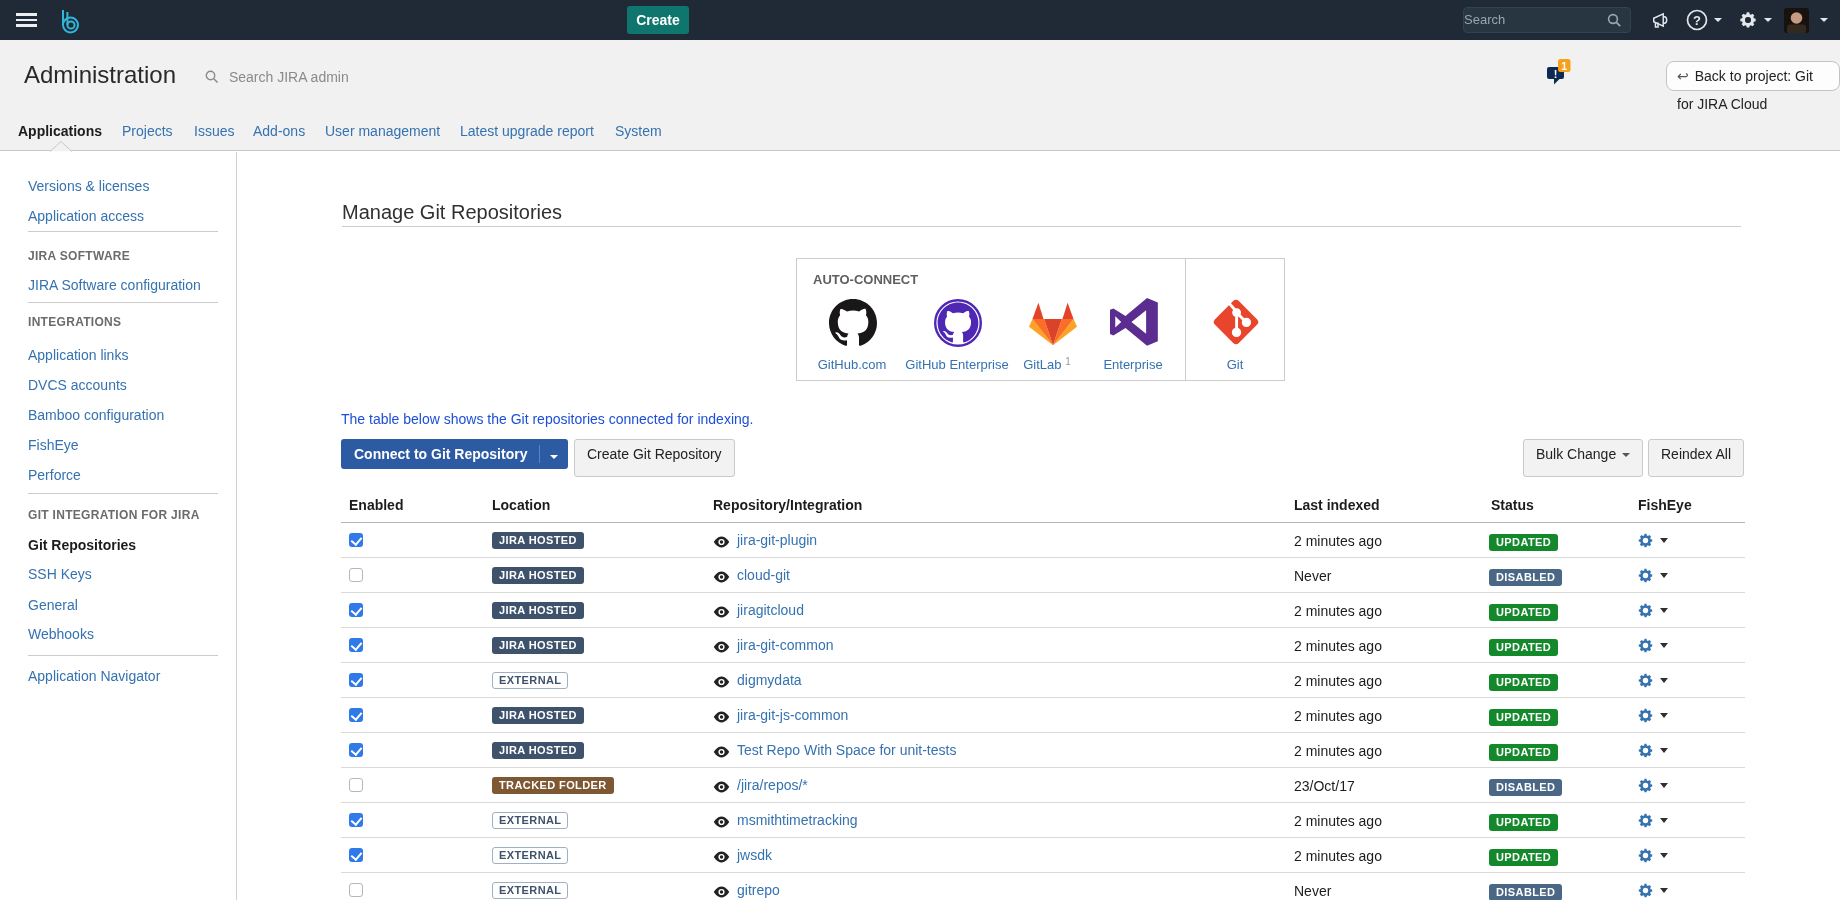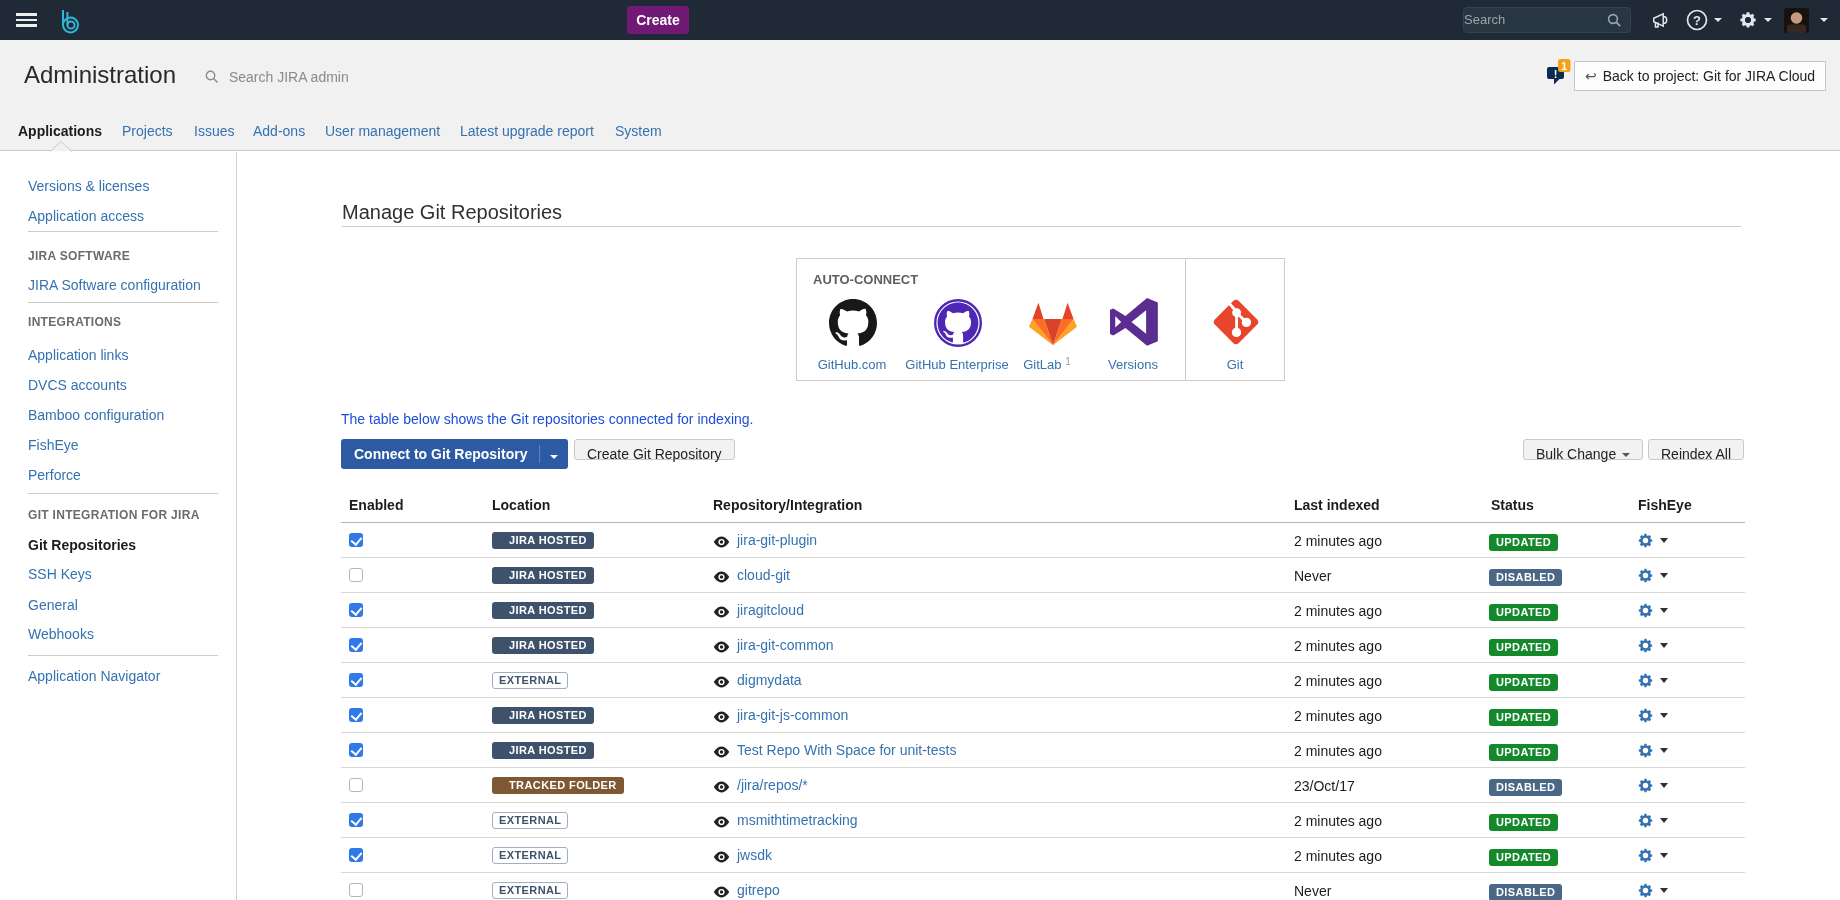--- a/index.html
+++ b/index.html
@@ -11,40 +11,40 @@
 .topnav { position:absolute; left:0; top:0; width:1840px; height:40px;
   background:#1f2a36; color:#dce0e6; }
 .topnav .burger { position:absolute; left:16px; top:13px; width:21px; height:14px; }
 .topnav .burger div { height:2.6px; background:#eceef0; margin-bottom:3.1px; }
 .navlogo { position:absolute; left:59px; top:9px; }
 .navmenu { position:absolute; left:104px; top:0; height:40px; line-height:40px; font-size:15px; }
 .navmenu span.item { margin-right:0; color:#f0f2f4; }
 .navmenu .caret { display:inline-block; width:0; height:0; border-left:4px solid transparent;
   border-right:4px solid transparent; border-top:4px solid #eceef0; margin:0 14px 2px 5px; vertical-align:middle; }
 .createbtn { position:absolute; left:627px; top:6px; width:62px; height:28px;
-  background:#701a75; color:#fff; font-weight:bold; font-size:14px; text-align:center;
+  background:#0f766e; color:#fff; font-weight:bold; font-size:14px; text-align:center;
   line-height:28px; border-radius:3px; }
 .navsearch { position:absolute; left:1463px; top:7px; width:168px; height:26px;
   background:#283642; border:1px solid #33424f; border-radius:4px; color:#9aa5ae;
   font-size:13px; line-height:24px; padding-left:0; }
 .navsearch .mag { position:absolute; right:8px; top:5px; }
 .navicon { position:absolute; top:8px; }
 .navcaret { position:absolute; top:18px; width:0; height:0; border-left:4px solid transparent;
   border-right:4px solid transparent; border-top:4px solid #e4e7ea; }
 .avatar { position:absolute; left:1784px; top:8px; width:25px; height:25px; border-radius:3px; overflow:hidden; }
 
 
 .adminhead { position:absolute; left:0; top:40px; width:1840px; height:111px;
   background:#f1f1f1; border-bottom:1px solid #c9c9c9; }
 .adminhead h1 { position:absolute; left:24px; top:21px; font-size:24px; font-weight:normal;
   color:#292929; letter-spacing:0; }
 .adminsearch { position:absolute; left:205px; top:29px; font-size:14px; color:#8a8a8a; }
 .bubbleicon { position:absolute; left:1545px; top:15px; }
-.backbtn { position:absolute; left:1574px; top:21px; height:30px; line-height:28px;
-  border:1px solid #c3c3c3; border-radius:1px; background:#fdfdfd; color:#222;
+.backbtn { position:absolute; left:1666px; top:21px; height:30px; line-height:28px;
+  border:1px solid #c3c3c3; border-radius:8px; background:#fdfdfd; color:#222;
   font-size:14px; padding:0 10px; }
 .backbtn .arr { color:#555; margin-right:6px; font-size:14px; }
 .admintabs { position:absolute; left:0px; top:83px; font-size:14px; }
 .admintabs a { color:#3572b0; margin-right:0; white-space:nowrap; }
 .admintabs .active { color:#1c1c1c; font-weight:bold; }
 
 
 .sidebar { position:absolute; left:0; top:152px; width:237px; height:748px;
   background:#fff; border-right:1px solid #d0d0d0; font-size:14px; }
 .sidebar a { display:block; position:absolute; left:28px; color:#3572b0; line-height:30px; white-space:nowrap; }
@@ -66,37 +66,37 @@
 .tabletext { position:absolute; left:103px; top:259px; font-size:14px; color:#1d4ed8; }
 
 .btnrow { position:absolute; left:103px; top:287px; height:30px; }
 .bluebtn { position:absolute; left:0; top:0; height:30px; white-space:nowrap; background:#2d5ba3; border-radius:3px;
   color:#fff; font-weight:bold; font-size:14px; line-height:30px; }
 .bluebtn .txt { padding:0 12px 0 13px; display:inline-block; }
 .bluebtn .sep { display:inline-block; width:1px; height:18px; background:#5d83bd; vertical-align:middle; margin-bottom:3px;}
 .bluebtn .dd { display:inline-block; width:28px; text-align:center; }
 .bluebtn .caret { display:inline-block; width:0; height:0; border-left:4px solid transparent;
   border-right:4px solid transparent; border-top:4px solid #fff; }
-.graybtn { position:absolute; top:0; height:21px; white-space:nowrap; background:#f2f2f2; border:1px solid #c9c9c9;
+.graybtn { position:absolute; top:0; height:38px; white-space:nowrap; background:#f2f2f2; border:1px solid #c9c9c9;
   border-radius:3px; color:#222; font-size:14px; line-height:28px; padding:0 12px; }
 .graybtn .caret { display:inline-block; width:0; height:0; border-left:4px solid transparent;
   border-right:4px solid transparent; border-top:4px solid #555; margin-left:6px; margin-bottom:2px;}
 
 
 .repotable { position:absolute; left:103px; top:340px; width:1399px; }
 .th { position:absolute; font-size:14px; font-weight:bold; color:#1c1c1c; top:5px; }
 .headline { position:absolute; left:0; top:30px; width:1404px; border-top:1px solid #b5b5b5; }
 .row { position:absolute; left:0; width:1404px; height:35px; border-bottom:1px solid #d9d9d9; }
 .cb { position:absolute; left:8px; top:10px; width:14px; height:14px; border-radius:3px; }
 .cb.on { background:#3079e8; }
 .cb.on:after { content:""; position:absolute; left:3.5px; top:1.5px; width:5px; height:8px;
   border:solid #fff; border-width:0 2px 2px 0; transform:rotate(40deg); }
 .cb.off { background:#fff; border:1px solid #b7b7b7; }
 .loz { position:absolute; left:151px; top:9px; font-size:11px; font-weight:bold; color:#fff;
-  border-radius:3px; padding:2px 7px 2px 17px; letter-spacing:0.4px; line-height:13px;}
+  border-radius:3px; padding:2px 7px 2px 7px; letter-spacing:0.4px; line-height:13px;}
 .loz.hosted { background:#3e526b; }
 .loz.tracked { background:#7d5833; }
 .loz.ext { background:#fff; border:1px solid #9fb0c4; color:#3e526b; padding:1px 6px; }
 .repo { position:absolute; left:372px; top:9px; font-size:14px; }
 .repo .eye { margin-right:7px; vertical-align:-3px; }
 .repo a { color:#3572b0; }
 .lastidx { position:absolute; left:953px; top:10px; font-size:14px; color:#1c1c1c; }
 .status { position:absolute; left:1148px; top:9px; }
 .sloz { font-size:11px; font-weight:bold; color:#fff; border-radius:3px; padding:2px 7px; letter-spacing:0.4px; line-height:13px; display:inline-block;}
 .sloz.upd { background:#14892c; }
@@ -236,21 +236,21 @@
       <polygon fill="#fc6d26" points="33.4,12.7 24.6,12.7 18,32.4"></polygon>
       <polygon fill="#e24329" points="2.6,12.7 7.05,0.6 10.9,12.7"></polygon>
       <polygon fill="#e24329" points="33.4,12.7 28.95,0.6 25.1,12.7"></polygon>
       <polygon fill="#d8432a" points="11.4,12.7 24.6,12.7 18,32.4"></polygon>
     </svg>
     <div class="iclabel" style="left:205px;width:90px">GitLab <span style="font-size:10px;color:#999;position:relative;top:-4px">1</span></div>
 
     <svg class="ic" style="left:313px;top:39px" width="48" height="48" viewBox="2.93 0.72 18.8 22.6" preserveAspectRatio="none">
       <path fill="#5c2d91" fill-rule="evenodd" d="M17.43.757L9.004 9.184 4.252 5.627l-1.323.661v11.424l1.323.661 4.752-3.557 8.427 8.427 4.232-2.116V2.873zM17.077 6.436v11.128L11.34 12zm-12.09 2.91L7.322 12l-2.335 2.654z"></path>
     </svg>
-    <div class="iclabel" style="left:300px;width:72px">Versions</div>
+    <div class="iclabel" style="left:300px;width:72px">Enterprise</div>
 
     <svg class="ic" style="left:415px;top:39px" width="48" height="48" viewBox="0 0 24 24">
       <rect x="3.6" y="3.6" width="16.8" height="16.8" rx="2" fill="#e8452c" transform="rotate(45 12 12)"></rect>
       <g stroke="#fff" stroke-width="1.45" fill="#fff">
         <line x1="8.2" y1="2.2" x2="12.3" y2="6.9"></line>
         <line x1="12.6" y1="7.6" x2="17" y2="12"></line>
         <line x1="12.3" y1="7.3" x2="12.3" y2="17"></line>
         <circle cx="12.3" cy="7.3" r="1.5"></circle>
         <circle cx="17.2" cy="12.2" r="1.6"></circle>
         <circle cx="12.25" cy="17.2" r="1.6"></circle>

